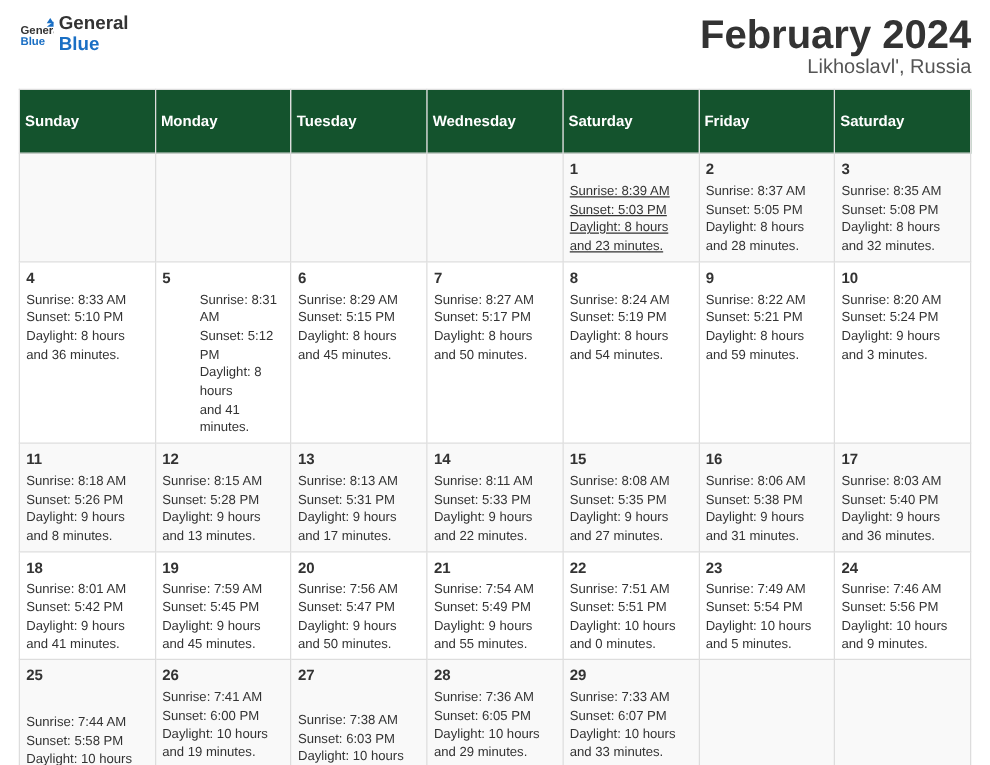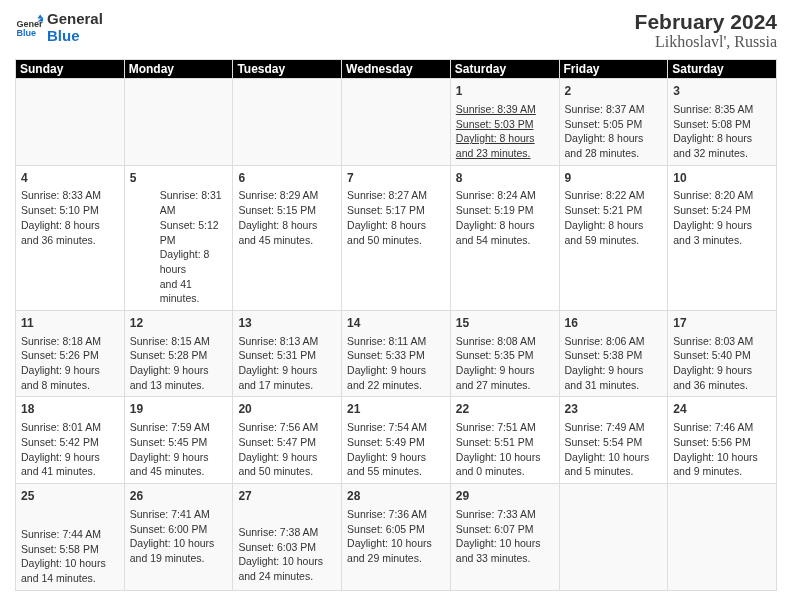--- a/index.html
+++ b/index.html
@@ -22,40 +22,39 @@
       gap: 4px;
     }
     .logo-icon {
       width: 28px;
       height: 28px;
     }
     .title-block {
       text-align: right;
     }
     .title-block h1 {
-      font-size: 21px;
+      font-size: 32px;
       font-weight: bold;
       color: #333;
       line-height: 1.1;
     }
     .title-block h2 {
       font-size: 16px;
       font-weight: normal;
       color: #555;
-      font-family: Liberation Serif, serif;
     }
     table {
       width: 100%;
       border-collapse: collapse;
       font-size: 11px;
     }
     thead tr th {
-      background-color: #000000;
+      background-color: #14532d;
       color: #fff;
-      padding: 2px 4px;
+      padding: 18px 4px;
       text-align: left;
       font-size: 12px;
       font-weight: bold;
       border: 1px solid #ddd;
     }
     tbody tr td {
       border: 1px solid #ddd;
       padding: 4px 5px;
       vertical-align: top;
       height: 80px;

